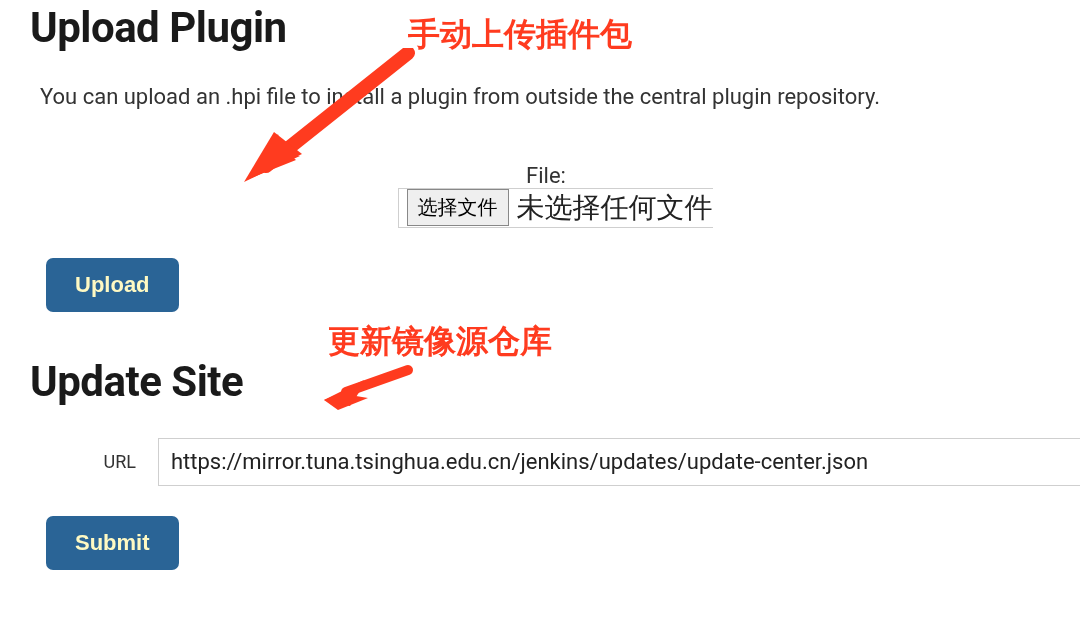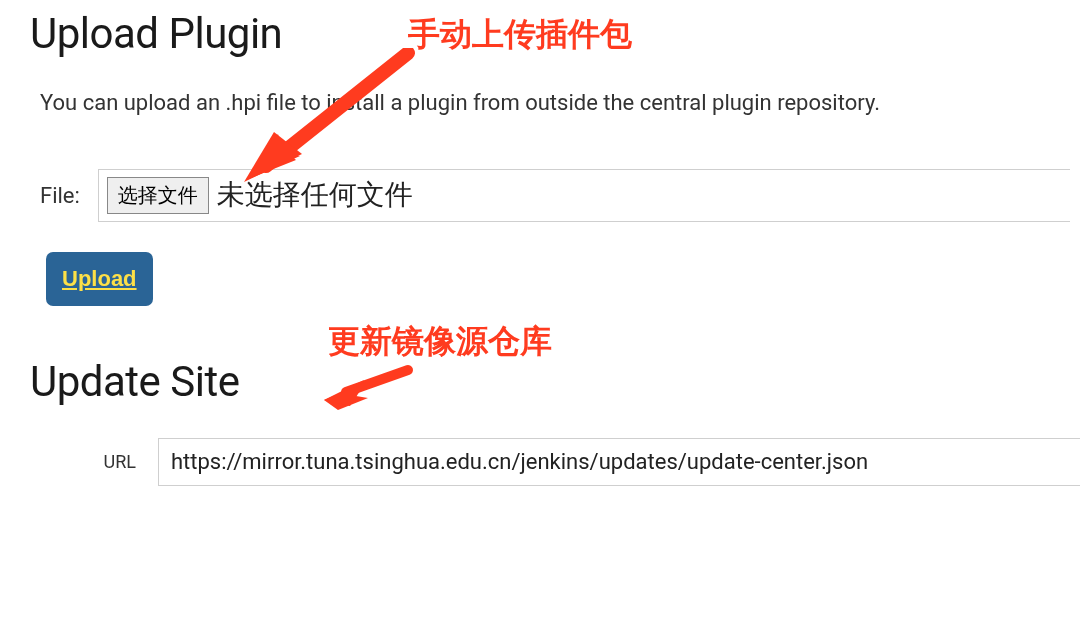--- a/index.html
+++ b/index.html
@@ -7,37 +7,38 @@
       font-family: -apple-system, BlinkMacSystemFont, "Segoe UI", Roboto, Helvetica, Arial, sans-serif;
       background: #fff;
       width: 1080px;
       height: 623px;
       overflow: hidden;
       position: relative;
     }
     .container { padding: 0; position: relative; }
     h1 {
       font-size: 42px;
-      font-weight: 400;
+      font-weight: 700;
       color: #1a1a1a;
       letter-spacing: -0.5px;
       margin-left: 30px;
-      padding-top: 9px;
+      padding-top: 3px;
     }
     h1.update { margin-top: 42px; }
     .desc {
       font-size: 22px;
       color: #333;
       margin: 30px 0 0 40px;
       line-height: 1.4;
     }
     .file-row {
       display: flex;
       align-items: center;
       margin: 50px 10px 0 40px;
+      flex-direction: column;
     }
     .file-label {
       font-size: 22px;
       color: #333;
       margin-right: 18px;
     }
     .file-input-box {
       border: 1px solid #cfcfcf;
       border-right: none;
       height: 53px;
@@ -57,28 +58,27 @@
     }
     .file-status {
       font-size: 28px;
       color: #222;
       margin-left: 8px;
     }
     .primary-btn {
       display: inline-block;
       margin: 30px 0 0 46px;
       background: #2a6496;
-      color: #fde047;
+      color: #fef9c3;
       border: none;
       border-radius: 7px;
       font-size: 22px;
       font-weight: 600;
-      padding: 14px 16px;
+      padding: 14px 29px;
       cursor: pointer;
-      text-decoration: underline;
     }
     .url-row {
       display: flex;
       align-items: center;
       margin: 32px 0 0 40px;
     }
     .url-label {
       font-size: 18px;
       color: #333;
       width: 118px;
@@ -131,20 +131,21 @@
 
   <button class="primary-btn">Upload</button>
 
   <h1 class="update">Update Site</h1>
 
   <div class="url-row">
     <div class="url-label">URL</div>
     <input class="url-input" type="text" value="https://mirror.tuna.tsinghua.edu.cn/jenkins/updates/update-center.json" style="">
   </div>
 
+  <button class="primary-btn">Submit</button>
 
   
   <div class="annotation a1">手动上传插件包</div>
   <div class="annotation a2">更新镜像源仓库</div>
 
   
   <div class="arrow" style="left:238px; top:48px;">
     <svg width="180" height="140" viewBox="0 0 180 140">
       <defs>
         <marker id="ah1" viewBox="0 0 10 10" refX="1" refY="5" markerWidth="10" markerHeight="10" orient="auto">

